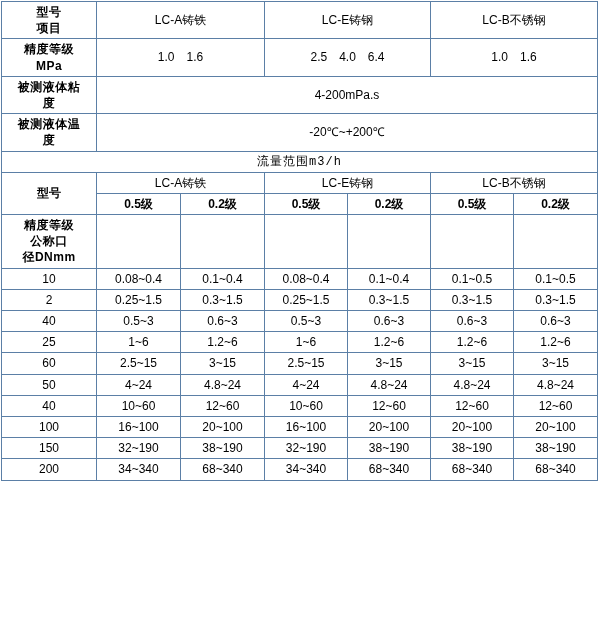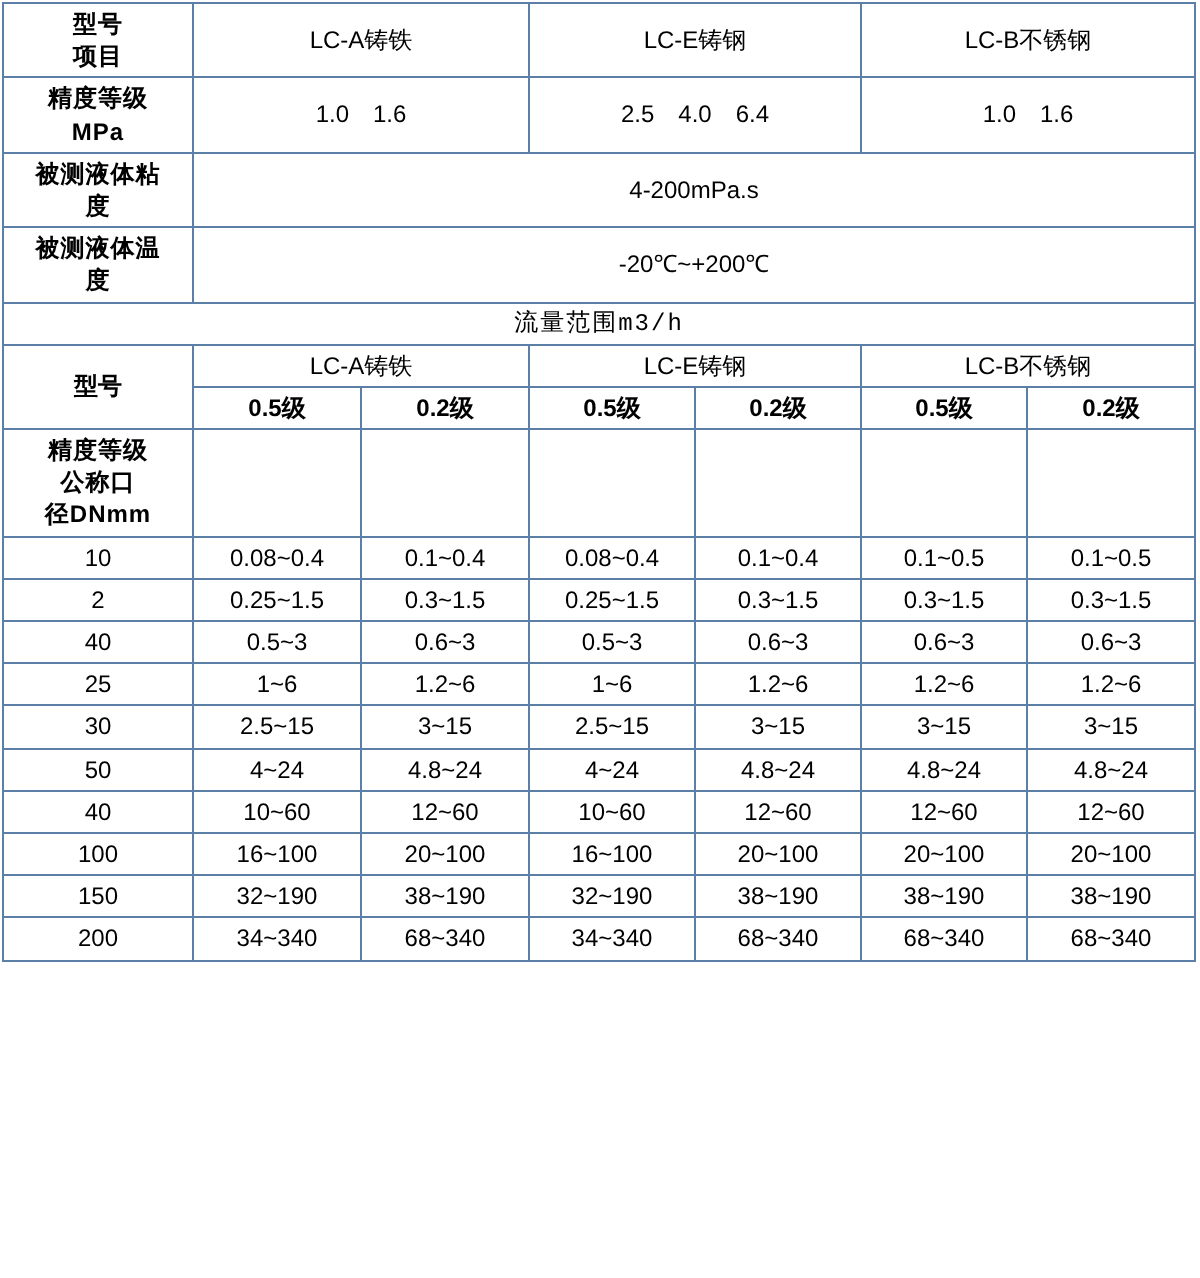--- a/index.html
+++ b/index.html
@@ -196,21 +196,21 @@
       <tr>
         <td class="dn">25</td>
         <td class="rng">1~6</td>
         <td class="rng">1.2~6</td>
         <td class="rng">1~6</td>
         <td class="rng">1.2~6</td>
         <td class="rng">1.2~6</td>
         <td class="rng">1.2~6</td>
       </tr>
       <tr>
-        <td class="dn">30</td>
+        <td class="dn">60</td>
         <td class="rng">2.5~15</td>
         <td class="rng">3~15</td>
         <td class="rng">2.5~15</td>
         <td class="rng">3~15</td>
         <td class="rng">3~15</td>
         <td class="rng">3~15</td>
       </tr>
       <tr>
         <td class="dn">50</td>
         <td class="rng">4~24</td>

